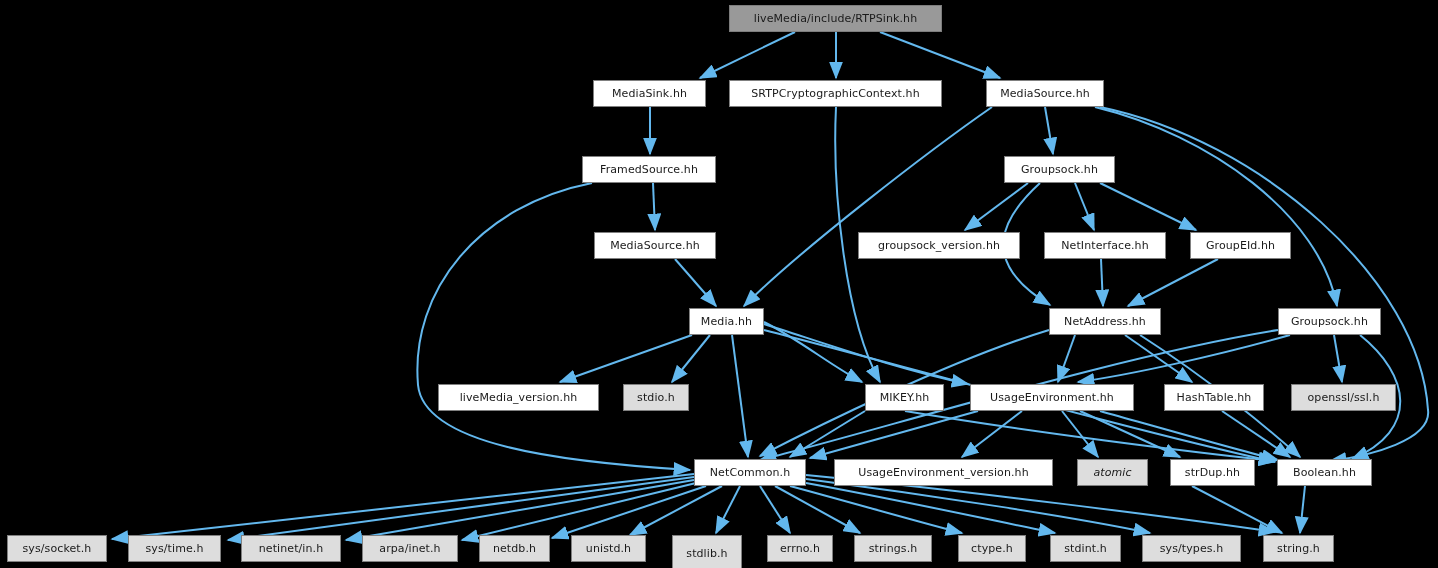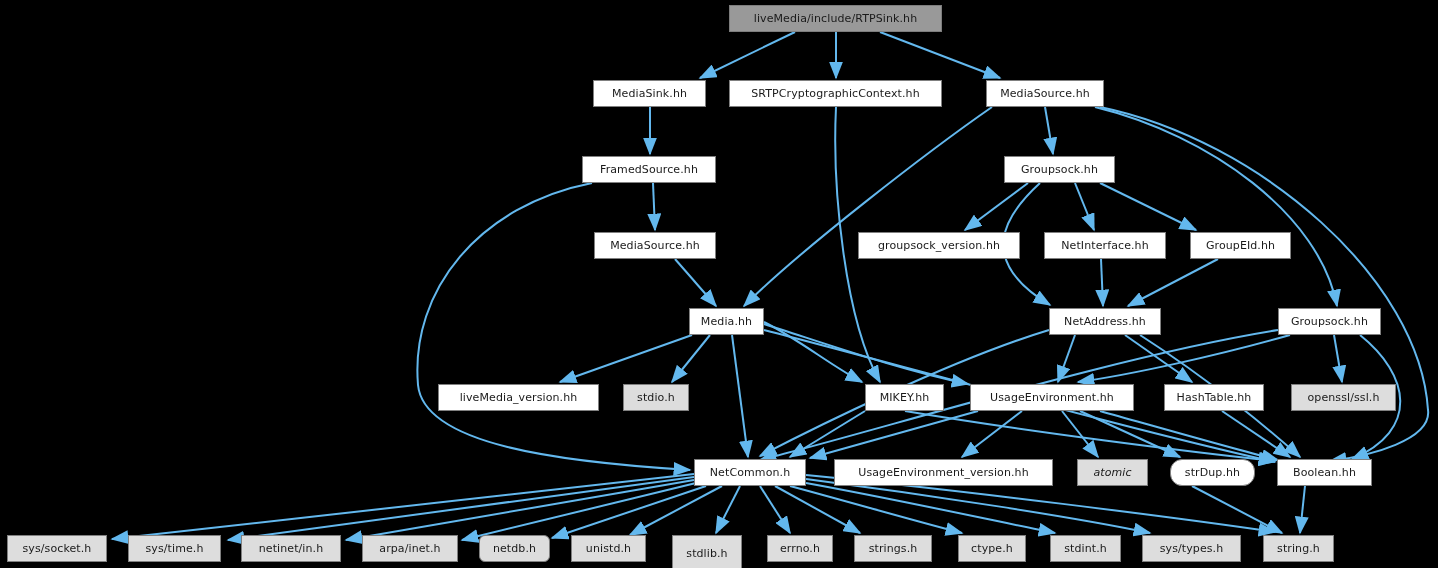--- a/index.html
+++ b/index.html
@@ -189,39 +189,39 @@
       </div>
       <div class="gnode" style="left: 694px; top: 459px; width: 112px; height: 27px;">
         <span class="lbl">NetCommon.h</span>
       </div>
       <div class="gnode" style="left: 834px; top: 459px; width: 219px; height: 27px;">
         <span class="lbl">UsageEnvironment_version.hh</span>
       </div>
       <div class="gnode sys" style="left: 1077px; top: 459px; width: 71px; height: 27px; font-style: italic;">
         <span class="lbl">atomic</span>
       </div>
-      <div class="gnode" style="left: 1170px; top: 459px; width: 85px; height: 27px; border-radius: 12px;">
+      <div class="gnode" style="left: 1170px; top: 459px; width: 85px; height: 27px;">
         <span class="lbl">strDup.hh</span>
       </div>
       <div class="gnode" style="left: 1277px; top: 459px; width: 95px; height: 27px;">
         <span class="lbl">Boolean.hh</span>
       </div>
       <div class="gnode sys" style="left: 7px; top: 535px; width: 100px; height: 27px;">
         <span class="lbl">sys/socket.h</span>
       </div>
       <div class="gnode sys" style="left: 128px; top: 535px; width: 93px; height: 27px;">
         <span class="lbl">sys/time.h</span>
       </div>
       <div class="gnode sys" style="left: 241px; top: 535px; width: 100px; height: 27px;">
         <span class="lbl">netinet/in.h</span>
       </div>
       <div class="gnode sys" style="left: 362px; top: 535px; width: 96px; height: 27px;">
         <span class="lbl">arpa/inet.h</span>
       </div>
-      <div class="gnode sys" style="left: 479px; top: 535px; width: 71px; height: 27px; border-radius: 6px;">
+      <div class="gnode sys" style="left: 479px; top: 535px; width: 71px; height: 27px;">
         <span class="lbl">netdb.h</span>
       </div>
       <div class="gnode sys" style="left: 571px; top: 535px; width: 75px; height: 27px;">
         <span class="lbl">unistd.h</span>
       </div>
       <div class="gnode sys" style="left: 672px; top: 535px; width: 70px; height: 36px;">
         <span class="lbl">stdlib.h</span>
       </div>
       <div class="gnode sys" style="left: 767px; top: 535px; width: 66px; height: 27px;">
         <span class="lbl">errno.h</span>

